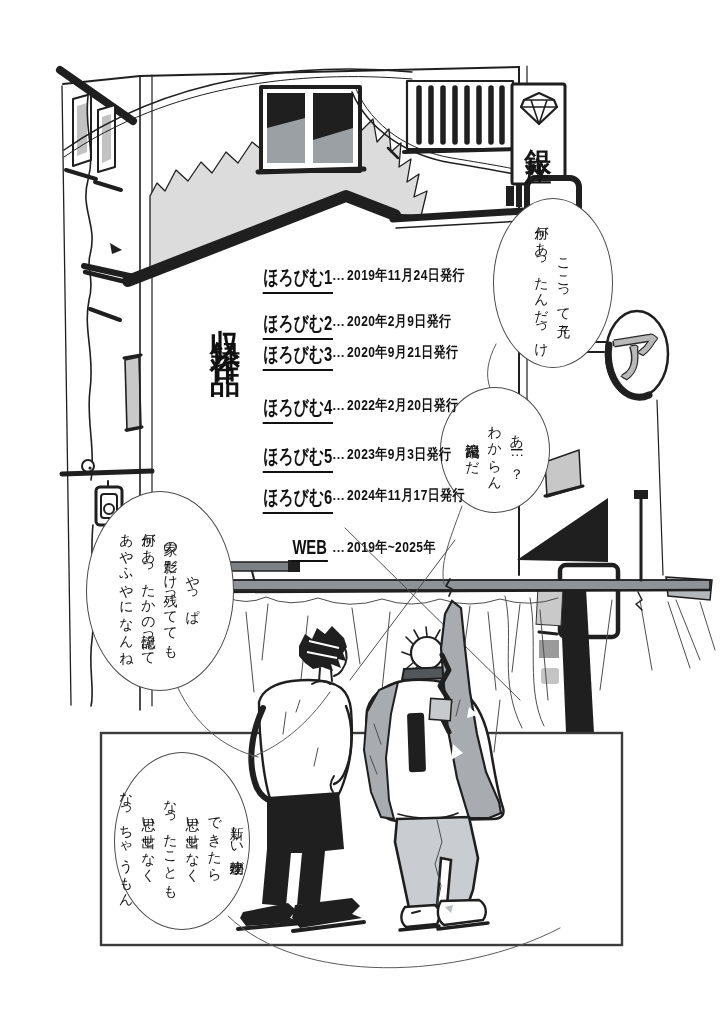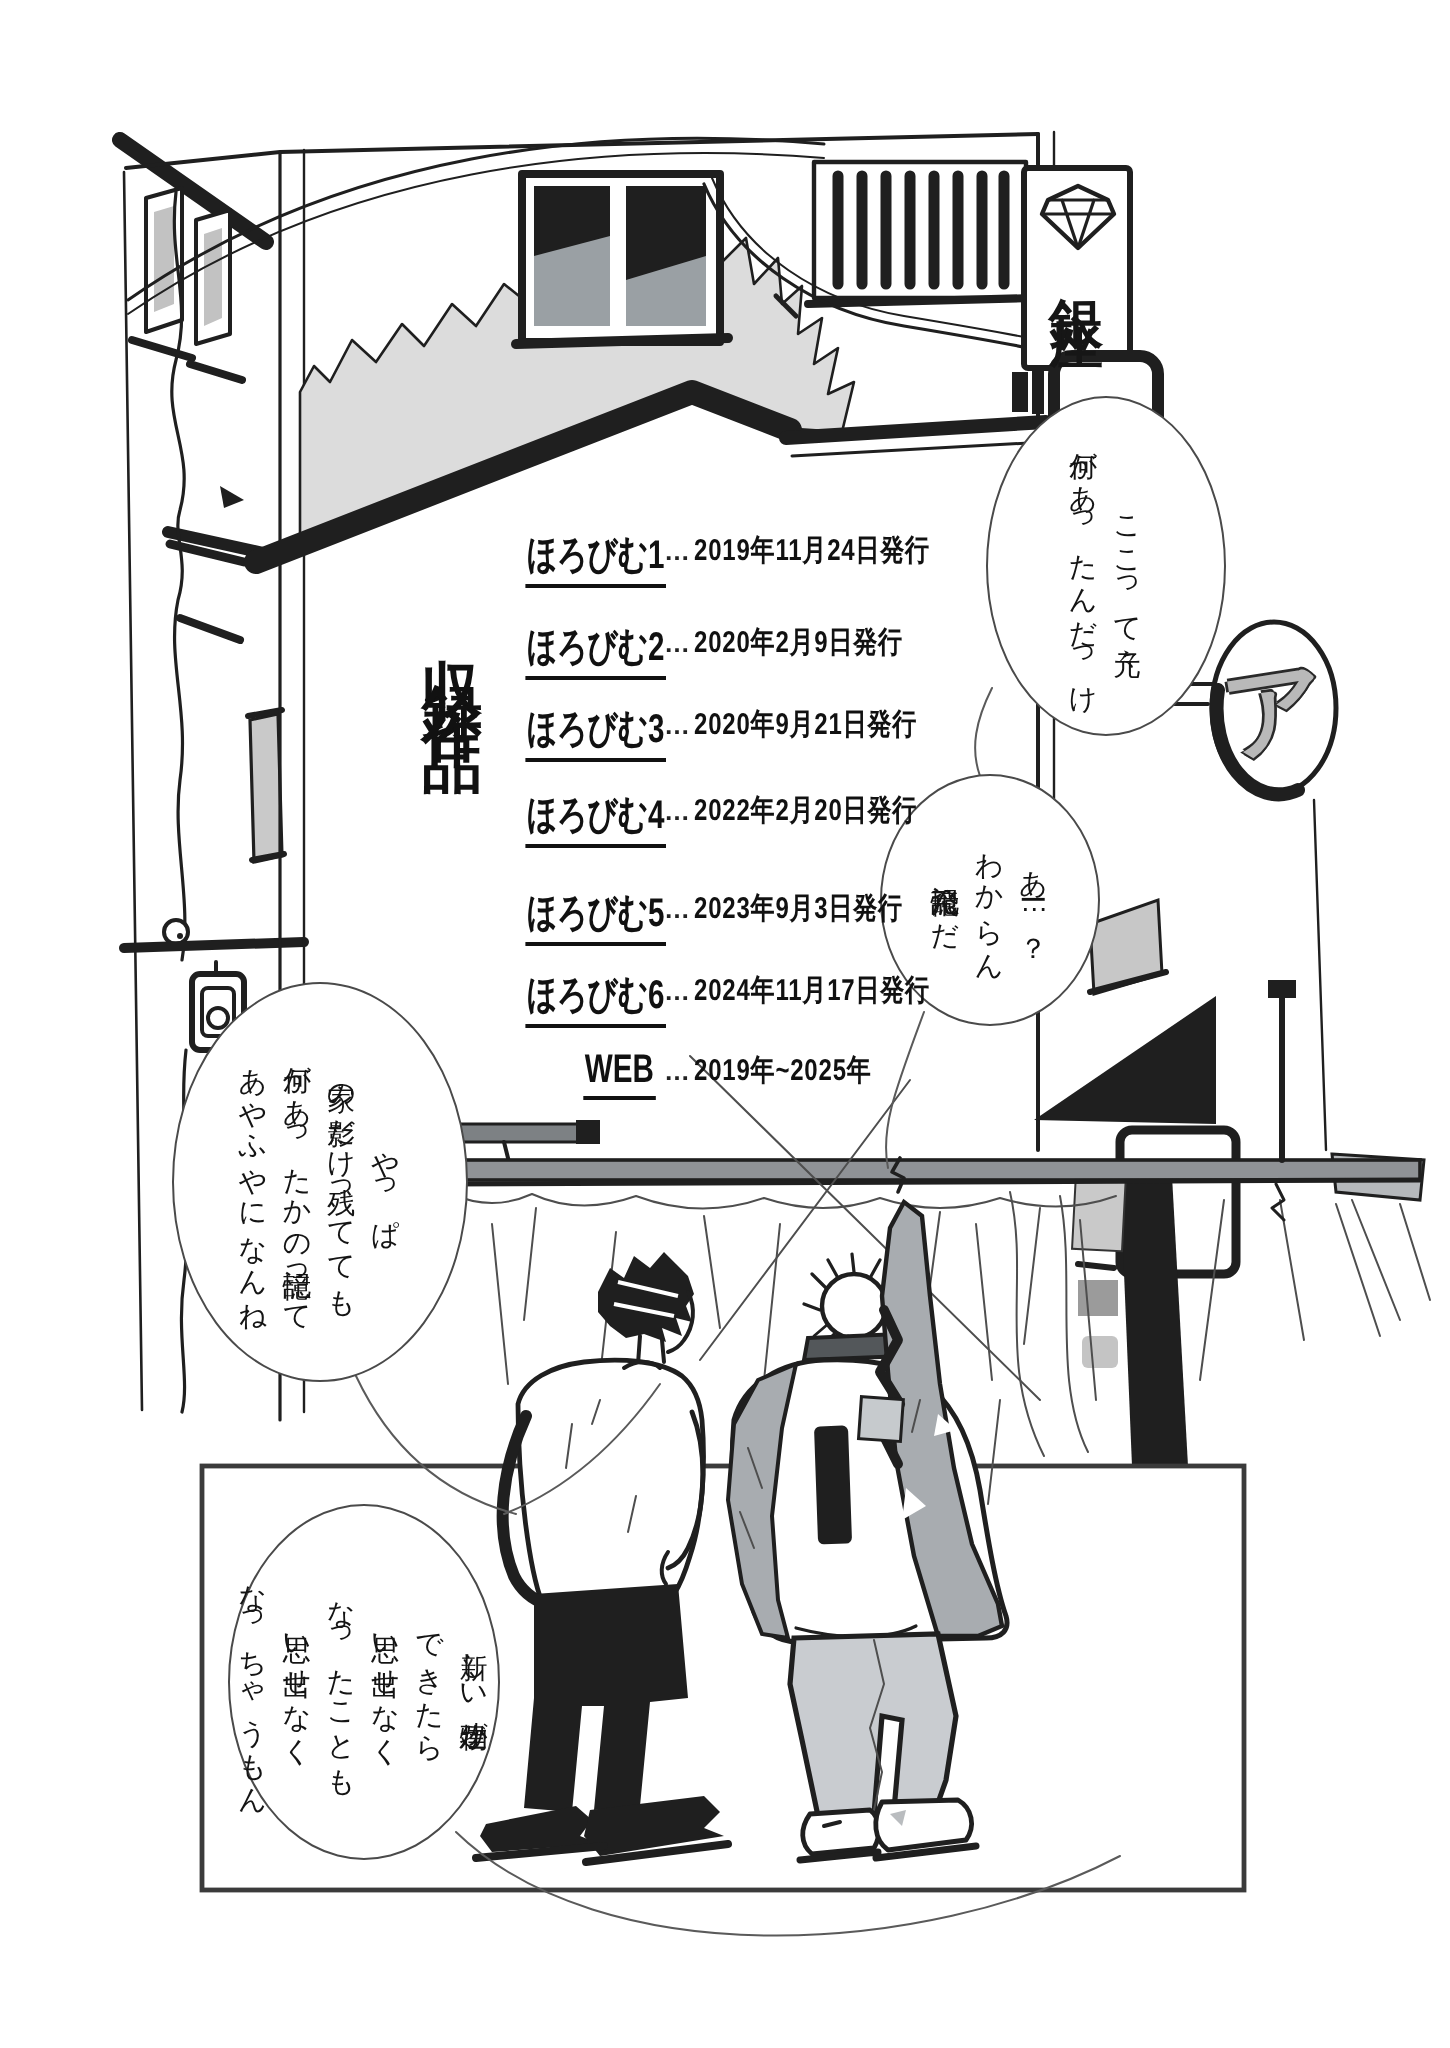--- a/index.html
+++ b/index.html
@@ -260,39 +260,39 @@
   <div class="overlay toc-row" style="top:264px">
     <span class="toc-name-box"><span class="toc-name">ほろびむ1</span></span>
     <span class="toc-sep">…</span>
     <span class="toc-date">2019年11月24日発行</span>
   </div>
   <div class="overlay toc-row" style="top:310px">
     <span class="toc-name-box"><span class="toc-name">ほろびむ2</span></span>
     <span class="toc-sep">…</span>
     <span class="toc-date">2020年2月9日発行</span>
   </div>
-  <div class="overlay toc-row" style="top:351px">
+  <div class="overlay toc-row" style="top:341px">
     <span class="toc-name-box"><span class="toc-name">ほろびむ3</span></span>
     <span class="toc-sep">…</span>
     <span class="toc-date">2020年9月21日発行</span>
   </div>
   <div class="overlay toc-row" style="top:394px">
     <span class="toc-name-box"><span class="toc-name">ほろびむ4</span></span>
     <span class="toc-sep">…</span>
     <span class="toc-date">2022年2月20日発行</span>
   </div>
   <div class="overlay toc-row" style="top:443px">
     <span class="toc-name-box"><span class="toc-name">ほろびむ5</span></span>
     <span class="toc-sep">…</span>
     <span class="toc-date">2023年9月3日発行</span>
   </div>
   <div class="overlay toc-row" style="top:484px">
     <span class="toc-name-box"><span class="toc-name">ほろびむ6</span></span>
     <span class="toc-sep">…</span>
     <span class="toc-date">2024年11月17日発行</span>
   </div>
-  <div class="overlay toc-row" style="top:524px">
+  <div class="overlay toc-row" style="top:536px">
     <span class="toc-name-box"><span class="toc-name">WEB</span></span>
     <span class="toc-sep">…</span>
     <span class="toc-date">2019年~2025年</span>
   </div>
 
 </div>
 
 </body></html>

